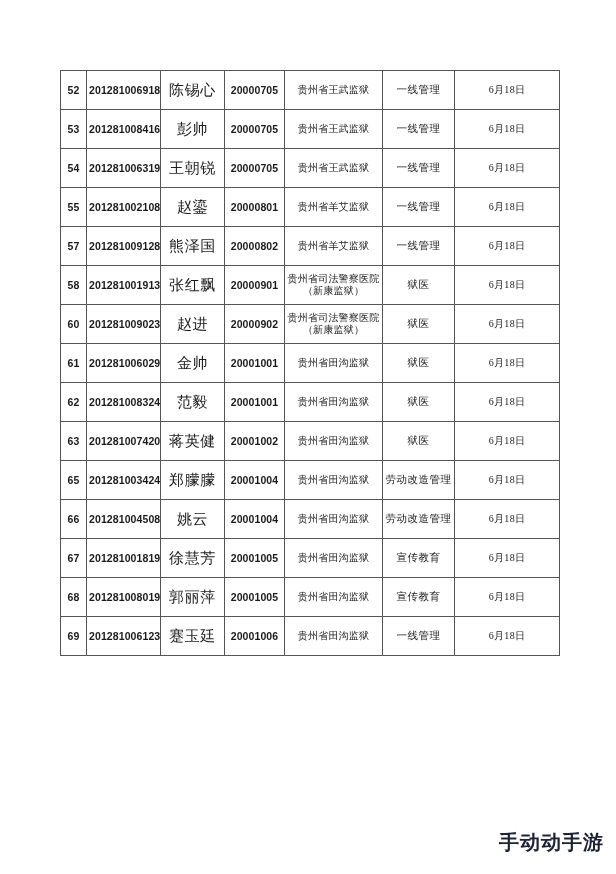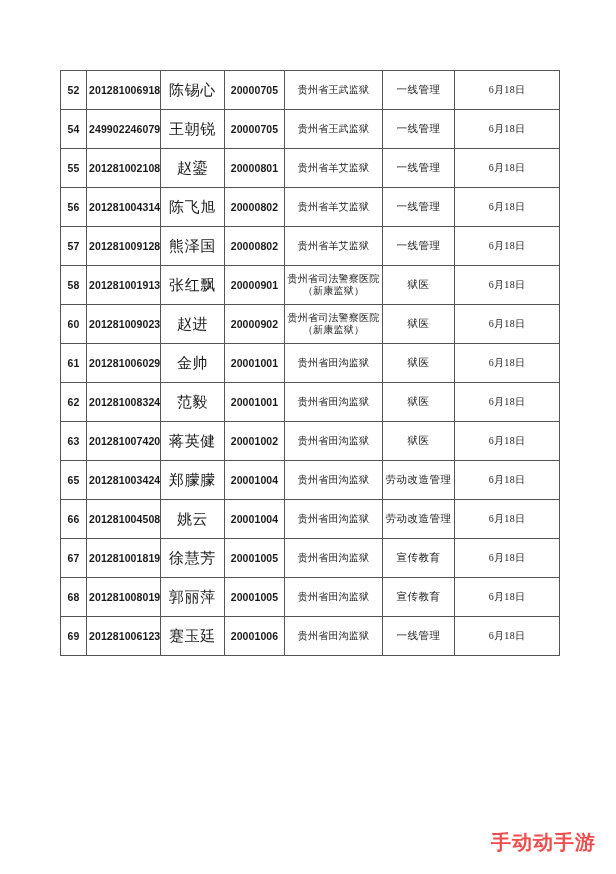--- a/index.html
+++ b/index.html
@@ -91,27 +91,27 @@
     margin-left: 36px;
   }
 
   
   tr.r-single td { height: 38px; }
   tr.r-double td { height: 38px; }
   tr.r-double .cell-unit { line-height: 1.25; }
 
   #watermark {
     position: absolute;
-    right: 20px;
+    right: 12px;
     bottom: 18px;
     font-family: "DejaVu Sans", "Liberation Sans", sans-serif;
     font-size: 20px;
     font-weight: 700;
     letter-spacing: 1px;
-    color: #ef4444;
+    color: #0f172a;
     opacity: 0.95;
     user-select: none;
     white-space: nowrap;
   }
 </style>
 </head>
 <body>
 
 <div id="page">
 
@@ -130,42 +130,42 @@
     <tr class="r-single">
           <td class="cell-seq">52</td>
           <td class="cell-id">201281006918</td>
           <td class="cell-name">陈锡心</td>
           <td class="cell-code">20000705</td>
           <td class="cell-unit">贵州省王武监狱</td>
           <td class="cell-post">一线管理</td>
           <td class="cell-date">6月18日</td>
         </tr>
         <tr class="r-single">
+          <td class="cell-seq">53</td>
+          <td class="cell-id">201281008416</td>
+          <td class="cell-name">彭帅</td>
+          <td class="cell-code">20000705</td>
+          <td class="cell-unit">贵州省王武监狱</td>
+          <td class="cell-post">一线管理</td>
+          <td class="cell-date">6月18日</td>
+        </tr>
+        <tr class="r-single">
           <td class="cell-seq">54</td>
-          <td class="cell-id">249902246079</td>
+          <td class="cell-id">201281006319</td>
           <td class="cell-name">王朝锐</td>
           <td class="cell-code">20000705</td>
           <td class="cell-unit">贵州省王武监狱</td>
           <td class="cell-post">一线管理</td>
           <td class="cell-date">6月18日</td>
         </tr>
         <tr class="r-single">
           <td class="cell-seq">55</td>
           <td class="cell-id">201281002108</td>
           <td class="cell-name">赵鎏</td>
           <td class="cell-code">20000801</td>
-          <td class="cell-unit">贵州省羊艾监狱</td>
-          <td class="cell-post">一线管理</td>
-          <td class="cell-date">6月18日</td>
-        </tr>
-        <tr class="r-single">
-          <td class="cell-seq">56</td>
-          <td class="cell-id">201281004314</td>
-          <td class="cell-name">陈飞旭</td>
-          <td class="cell-code">20000802</td>
           <td class="cell-unit">贵州省羊艾监狱</td>
           <td class="cell-post">一线管理</td>
           <td class="cell-date">6月18日</td>
         </tr>
         <tr class="r-single">
           <td class="cell-seq">57</td>
           <td class="cell-id">201281009128</td>
           <td class="cell-name">熊泽国</td>
           <td class="cell-code">20000802</td>
           <td class="cell-unit">贵州省羊艾监狱</td>

